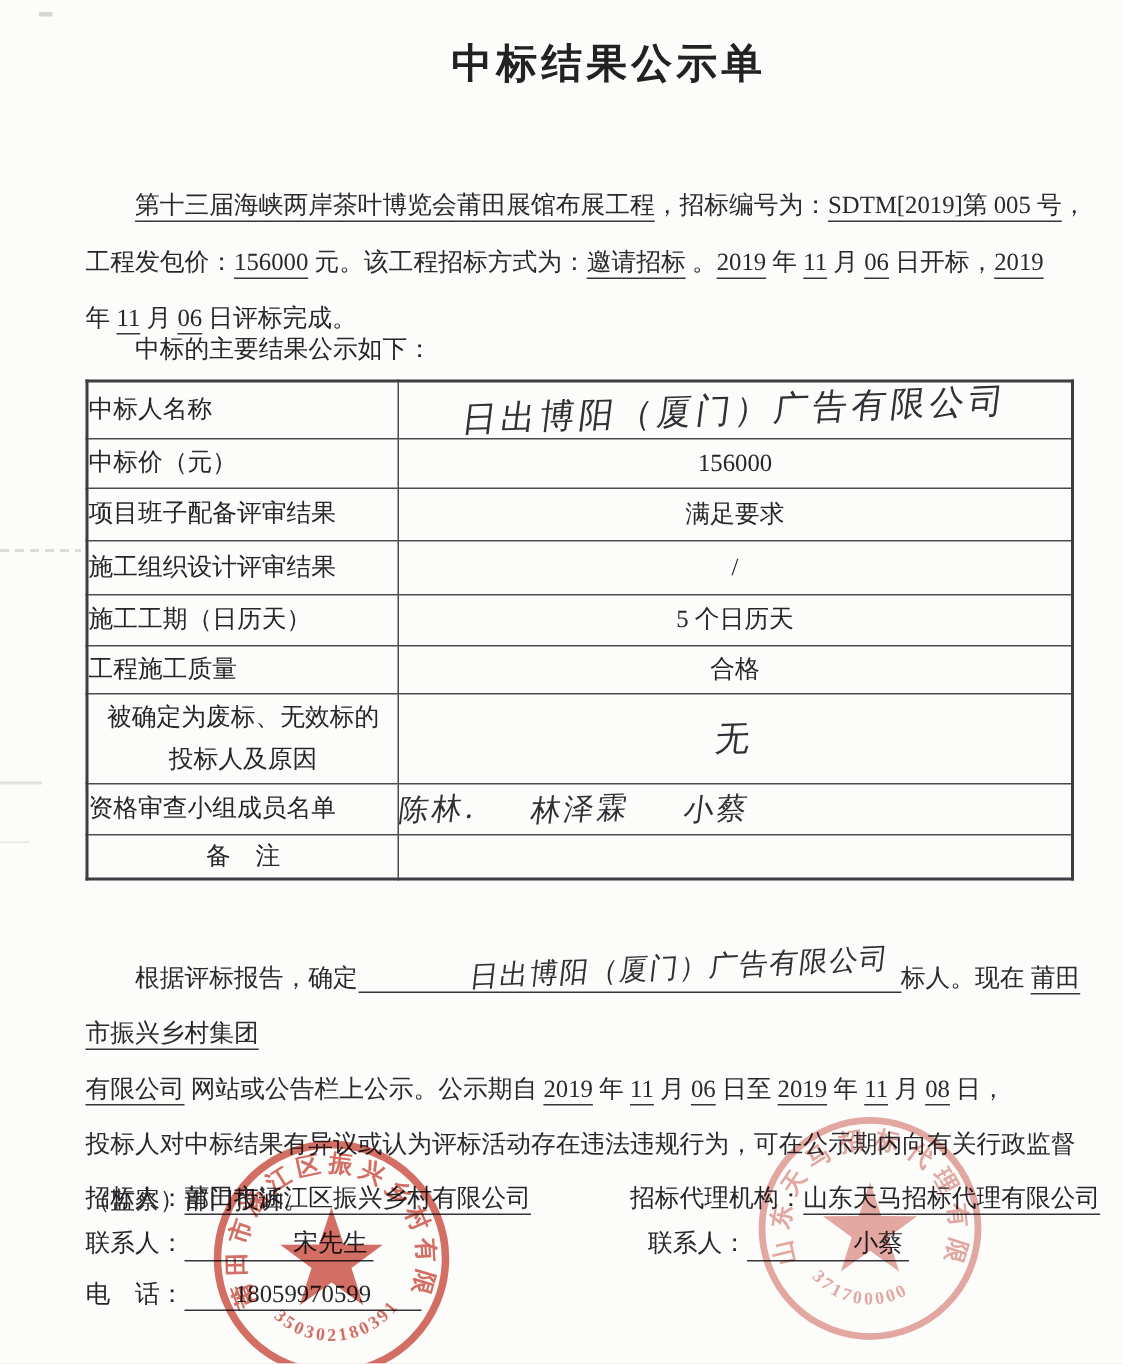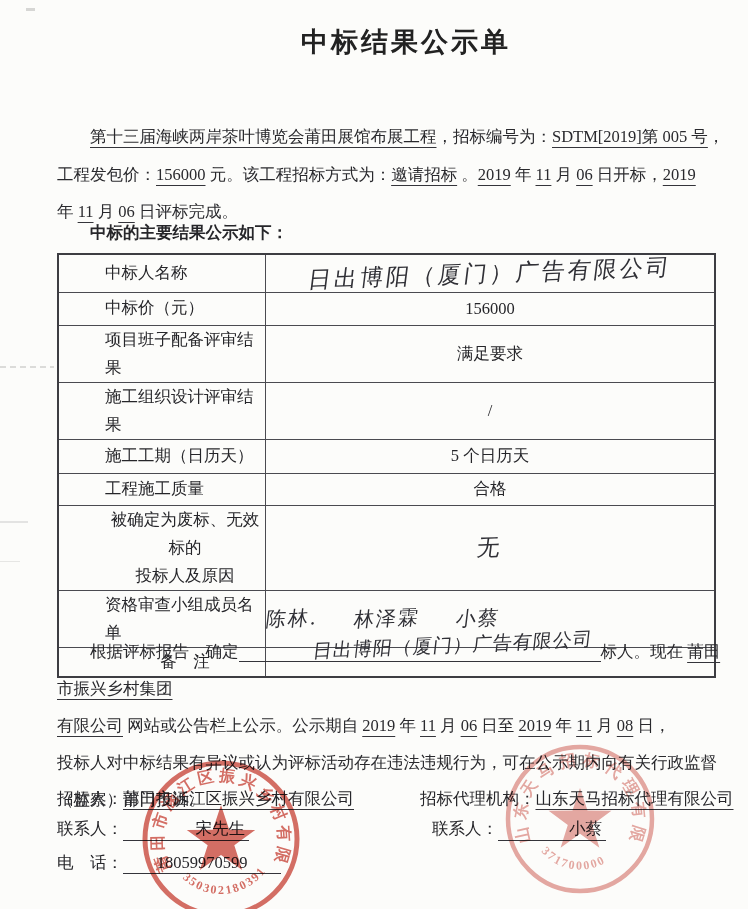--- a/index.html
+++ b/index.html
@@ -12,21 +12,21 @@
     position:absolute; top:24px; left:0; width:748px; text-align:center;
     font-family:"Liberation Sans","DejaVu Sans",sans-serif;
     font-weight:bold; font-size:27px; letter-spacing:3px; color:#222;padding-left:32px;
   }
   .para{
     position:absolute; left:57px; width:678px;
     font-size:16.5px; line-height:37.5px; text-indent:33px; color:#29292d;
   }
   .p1{ top:118px; }
   .p3{ top:633px; line-height:37px; }
-  .subtitle{ position:absolute; top:222px; left:57px; font-size:16.5px; text-indent:33px;font-weight:bold; }
+  .subtitle{ position:absolute; top:222px; left:57px; font-size:16.5px; text-indent:33px; }
   .u{
     text-decoration:underline; text-decoration-thickness:1px;
     text-decoration-color:#34343a; text-underline-offset:5px;
   }
   .blank-line{
     display:inline-block; border-bottom:1px solid #34343a;
     padding:0 8px; min-width:190px; text-align:center; line-height:1;
   }
   .hw{
     display:inline-block; color:#303036;
@@ -36,21 +36,21 @@
   .hw-inline{ font-size:19px; letter-spacing:1px; transform:translateY(-5px) rotate(-2.5deg) skewX(-9deg); }
   
   .bid-table{
     position:absolute; top:253px; left:57px; width:659px;
     border-collapse:collapse; font-size:16.5px; table-layout:fixed;
     border:2px solid #3d3d42;
   }
   .bid-table td{ border:1.5px solid #4a4a50; padding:0; vertical-align:middle; }
   .cell-label{ width:206px; padding-left:20px; }
   .cell-label.center{ padding-left:0; text-align:center; }
-  .cell-label div{ line-height:1.7;margin-left:46px; }
+  .cell-label div{ line-height:1.7; }
   .cell-value{ text-align:center; }
   .hw-big{ font-size:23px; letter-spacing:3px; }
   .sig-cell{ text-align:left; padding-left:14px; }
   .sig{ font-size:20px; margin-right:36px; letter-spacing:2px; }
   
   .f-line{ position:absolute; font-size:16.5px; white-space:nowrap; }
   .fv{
     display:inline-block; border-bottom:1px solid #34343a;
     text-align:center; padding:0 4px;
   }

